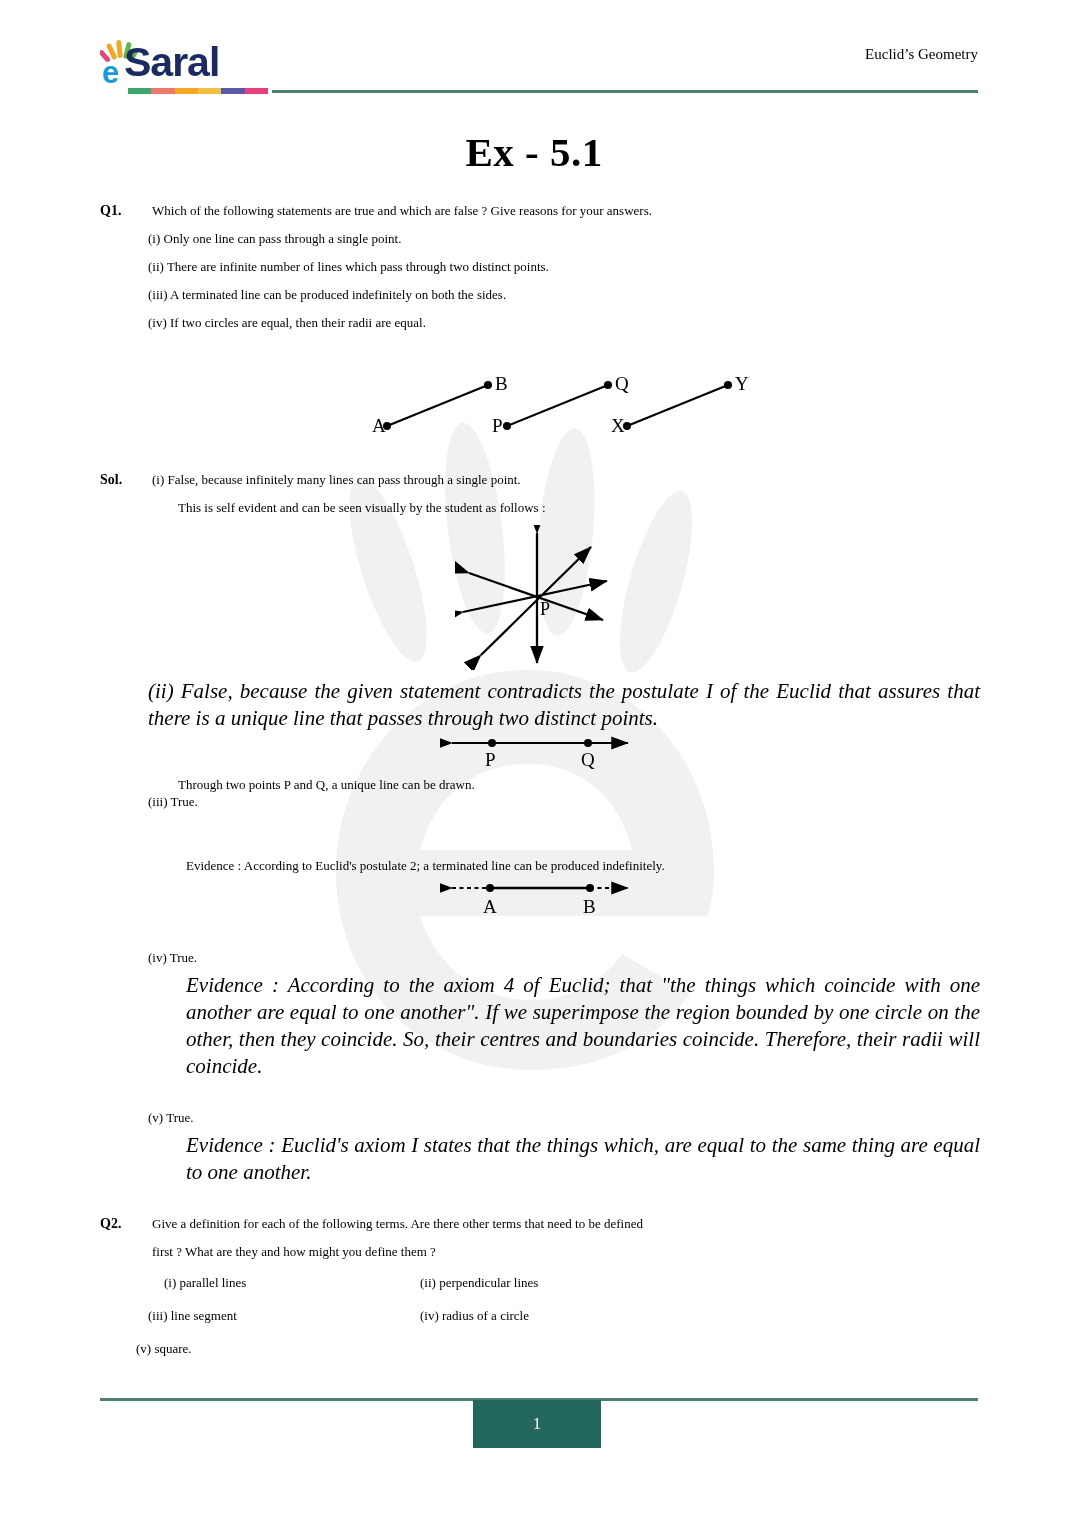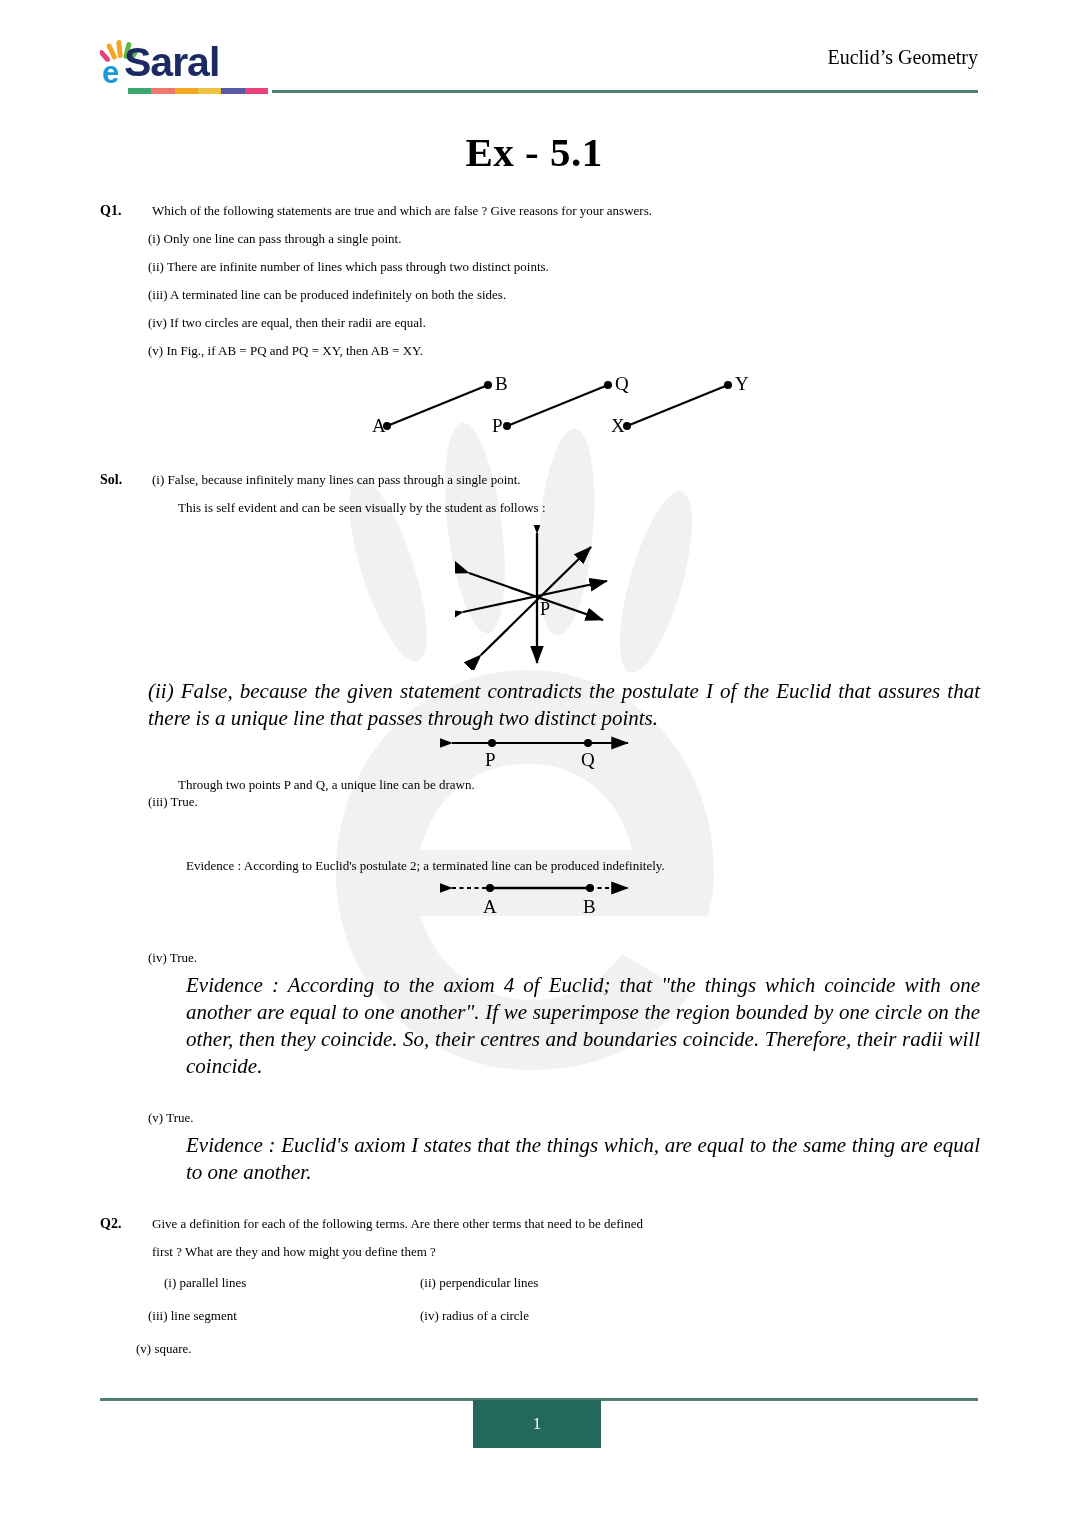--- a/index.html
+++ b/index.html
@@ -87,21 +87,21 @@
     width: 140px;
     height: 6px;
     display: flex;
   }
   .logo-bar i { display: block; height: 100%; flex: 1 1 auto; }
 
   .header-title {
     position: absolute;
     right: 0;
     top: 6px;
-    font-size: 20px;
+    font-size: 15px;
     font-family: "Liberation Serif", serif;
     color: #000;
     white-space: nowrap;
   }
   .header-rule {
     position: absolute;
     left: 176px;
     top: 50px;
     width: 706px;
     height: 3px;
@@ -227,21 +227,20 @@
   </div>
 
   <div class="ex-title">Ex - 5.1</div>
 
   <div class="qlabel" style="left:100px; top:197px;">Q1.</div>
   <div class="tline" style="left:152px; top:197px;">Which of the following statements are true and which are false ? Give reasons for your answers.</div>
   <div class="tline" style="left:148px; top:225px;">(i) Only one line can pass through a single point.</div>
   <div class="tline" style="left:148px; top:253px;">(ii) There are infinite number of lines which pass through two distinct points.</div>
   <div class="tline" style="left:148px; top:281px;">(iii) A terminated line can be produced indefinitely on both the sides.</div>
   <div class="tline" style="left:148px; top:309px;">(iv) If two circles are equal, then their radii are equal.</div>
-  <div class="tline" style="left:148px; top:337px;">(v) In Fig., if AB = PQ and PQ = XY, then AB = XY.</div>
 
   <svg class="fig" style="left:355px; top:368px;" width="420" height="72" viewBox="0 0 420 72" xmlns="http://www.w3.org/2000/svg">
     <g stroke="#000" stroke-width="2.2" fill="none">
       <line x1="32" y1="58" x2="133" y2="17"></line>
       <line x1="152" y1="58" x2="253" y2="17"></line>
       <line x1="272" y1="58" x2="373" y2="17"></line>
     </g>
     <g fill="#000">
       <circle cx="32" cy="58" r="4"></circle>
       <circle cx="133" cy="17" r="4"></circle>

